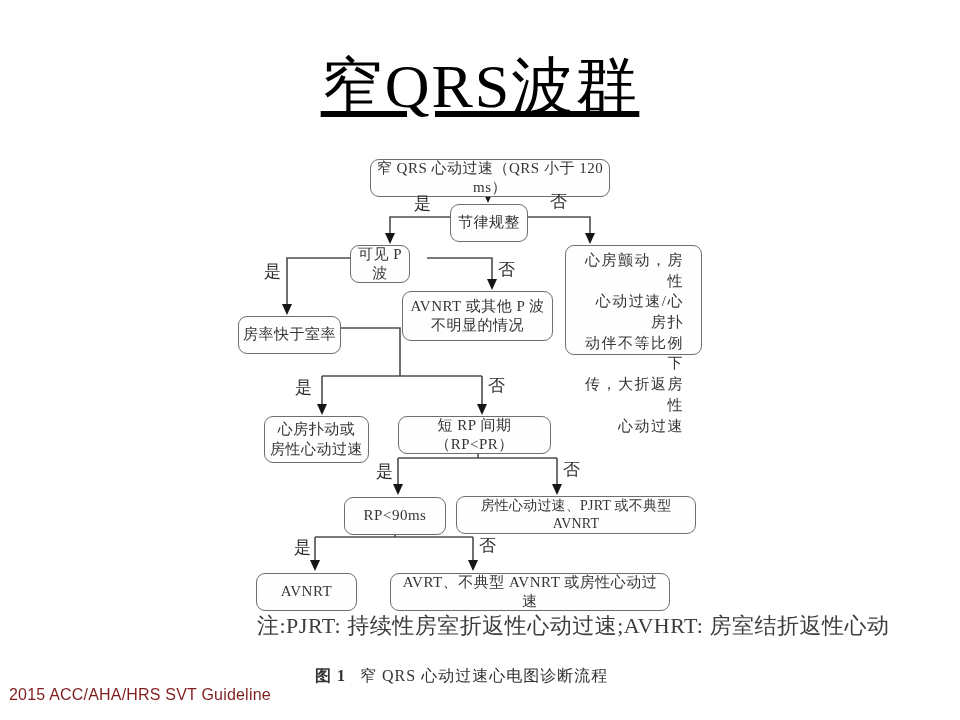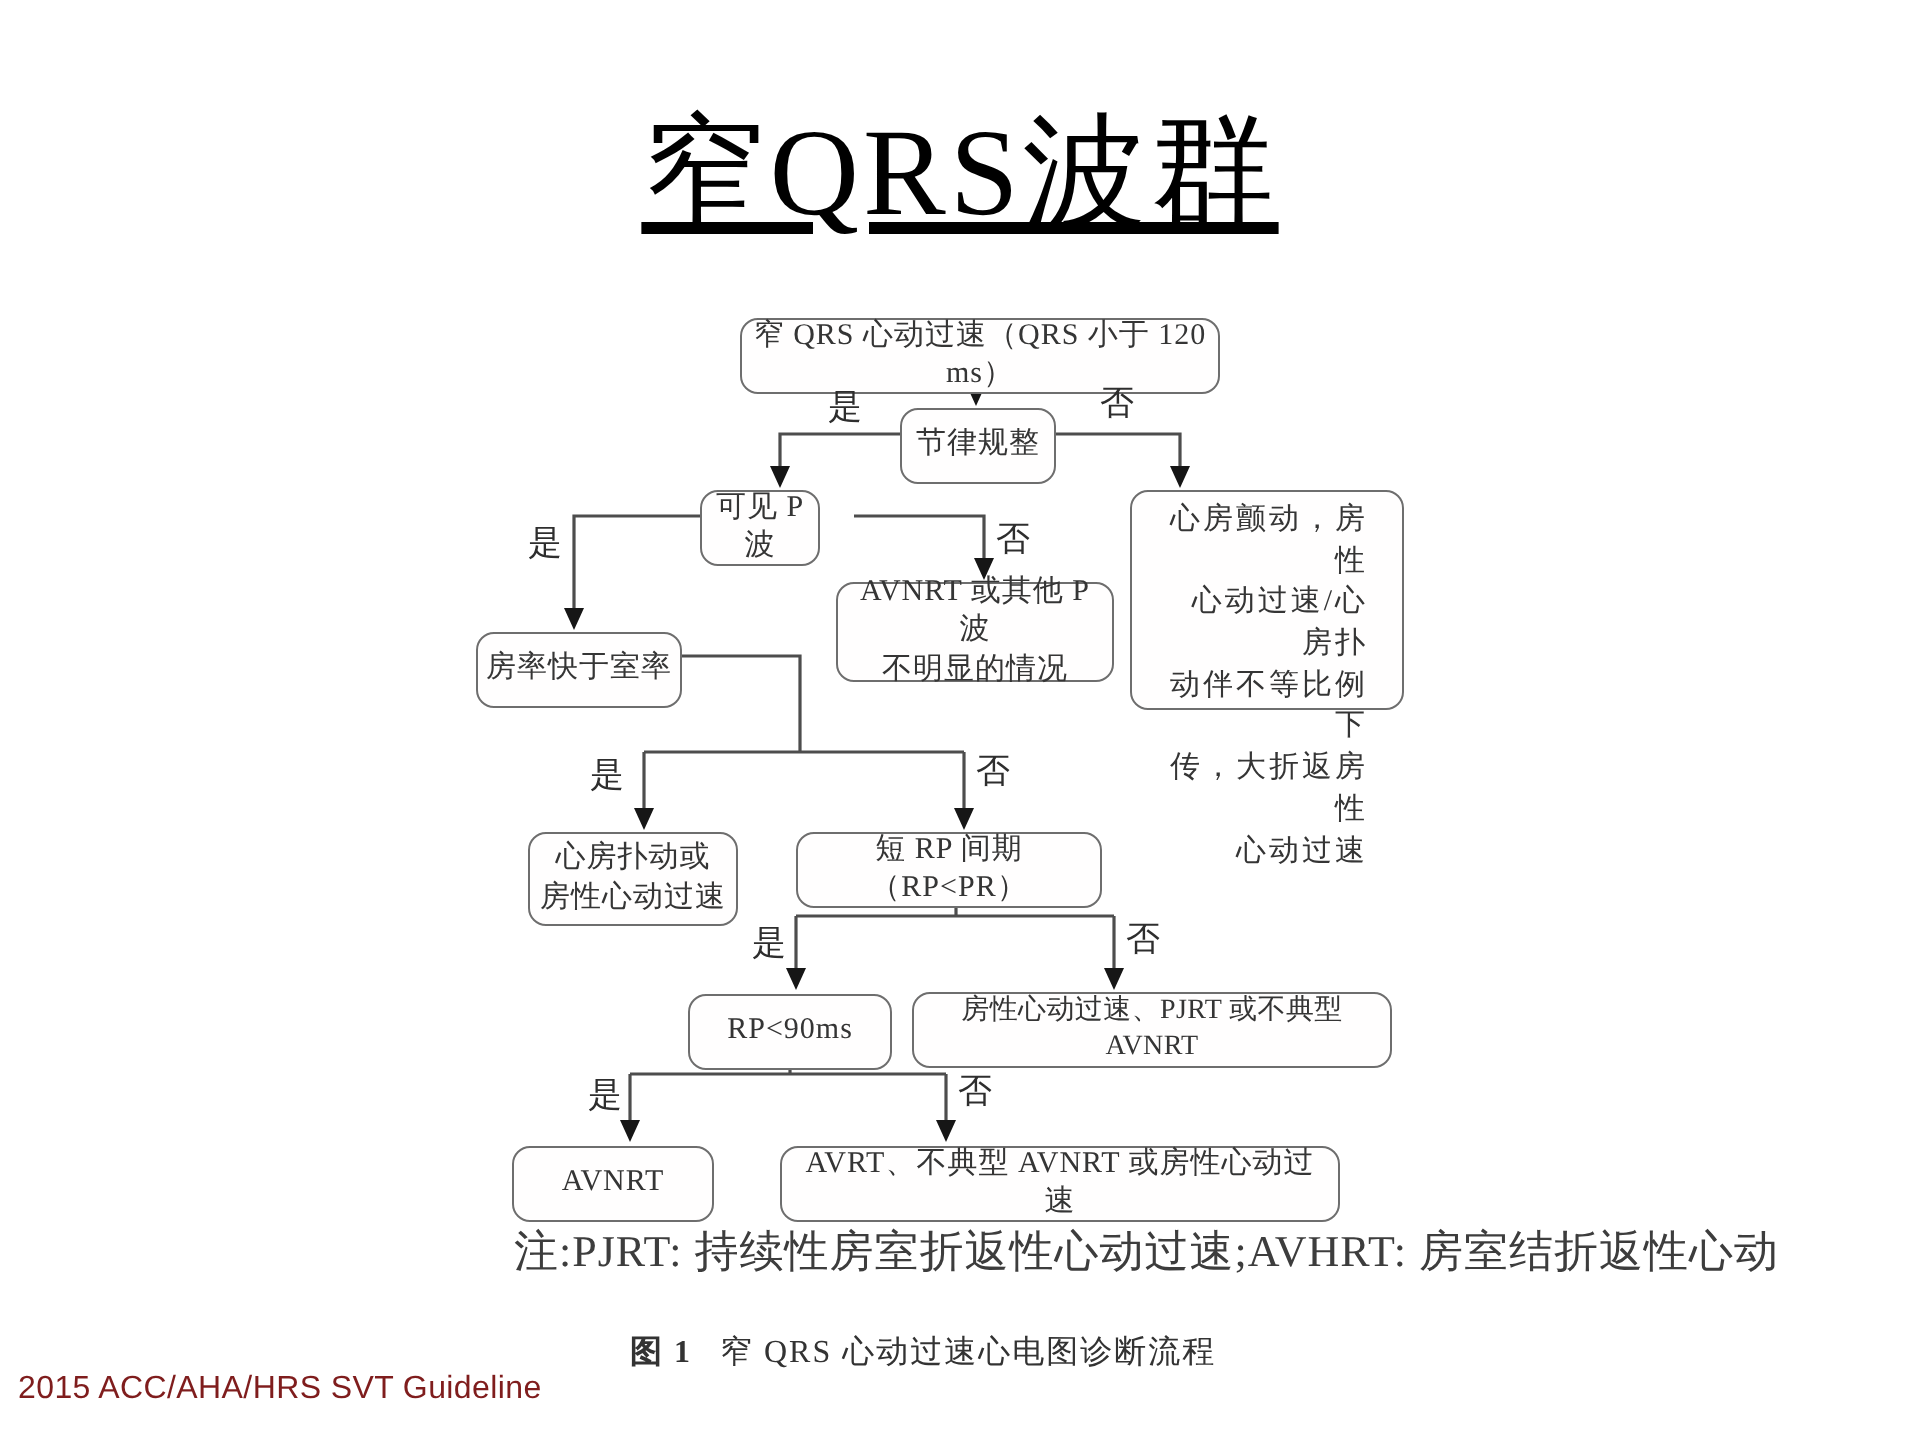--- a/index.html
+++ b/index.html
@@ -62,21 +62,21 @@
   <div class="node" style="left:450px;top:204px;width:78px;height:25px">节律规整</div>
 
   <div class="node" style="left:350px;top:245px;width:60px;height:25px">可见 P 波</div>
 
   <div class="node block" style="left:565px;top:245px;width:137px;height:110px">心房颤动，房性
 心动过速/心房扑
 动伴不等比例下
 传，大折返房性
 心动过速</div>
 
-  <div class="node" style="left:418px;top:291px;width:139px;height:50px">AVNRT 或其他 P 波
+  <div class="node" style="left:402px;top:291px;width:151px;height:50px">AVNRT 或其他 P 波
 不明显的情况</div>
 
   <div class="node" style="left:238px;top:316px;width:103px;height:25px">房率快于室率</div>
 
   <div class="node" style="left:264px;top:416px;width:105px;height:47px">心房扑动或
 房性心动过速</div>
 
   <div class="node" style="left:398px;top:416px;width:153px;height:27px">短 RP 间期（RP&lt;PR）</div>
 
   <div class="node" style="left:344px;top:497px;width:102px;height:26px">RP&lt;90ms</div>

